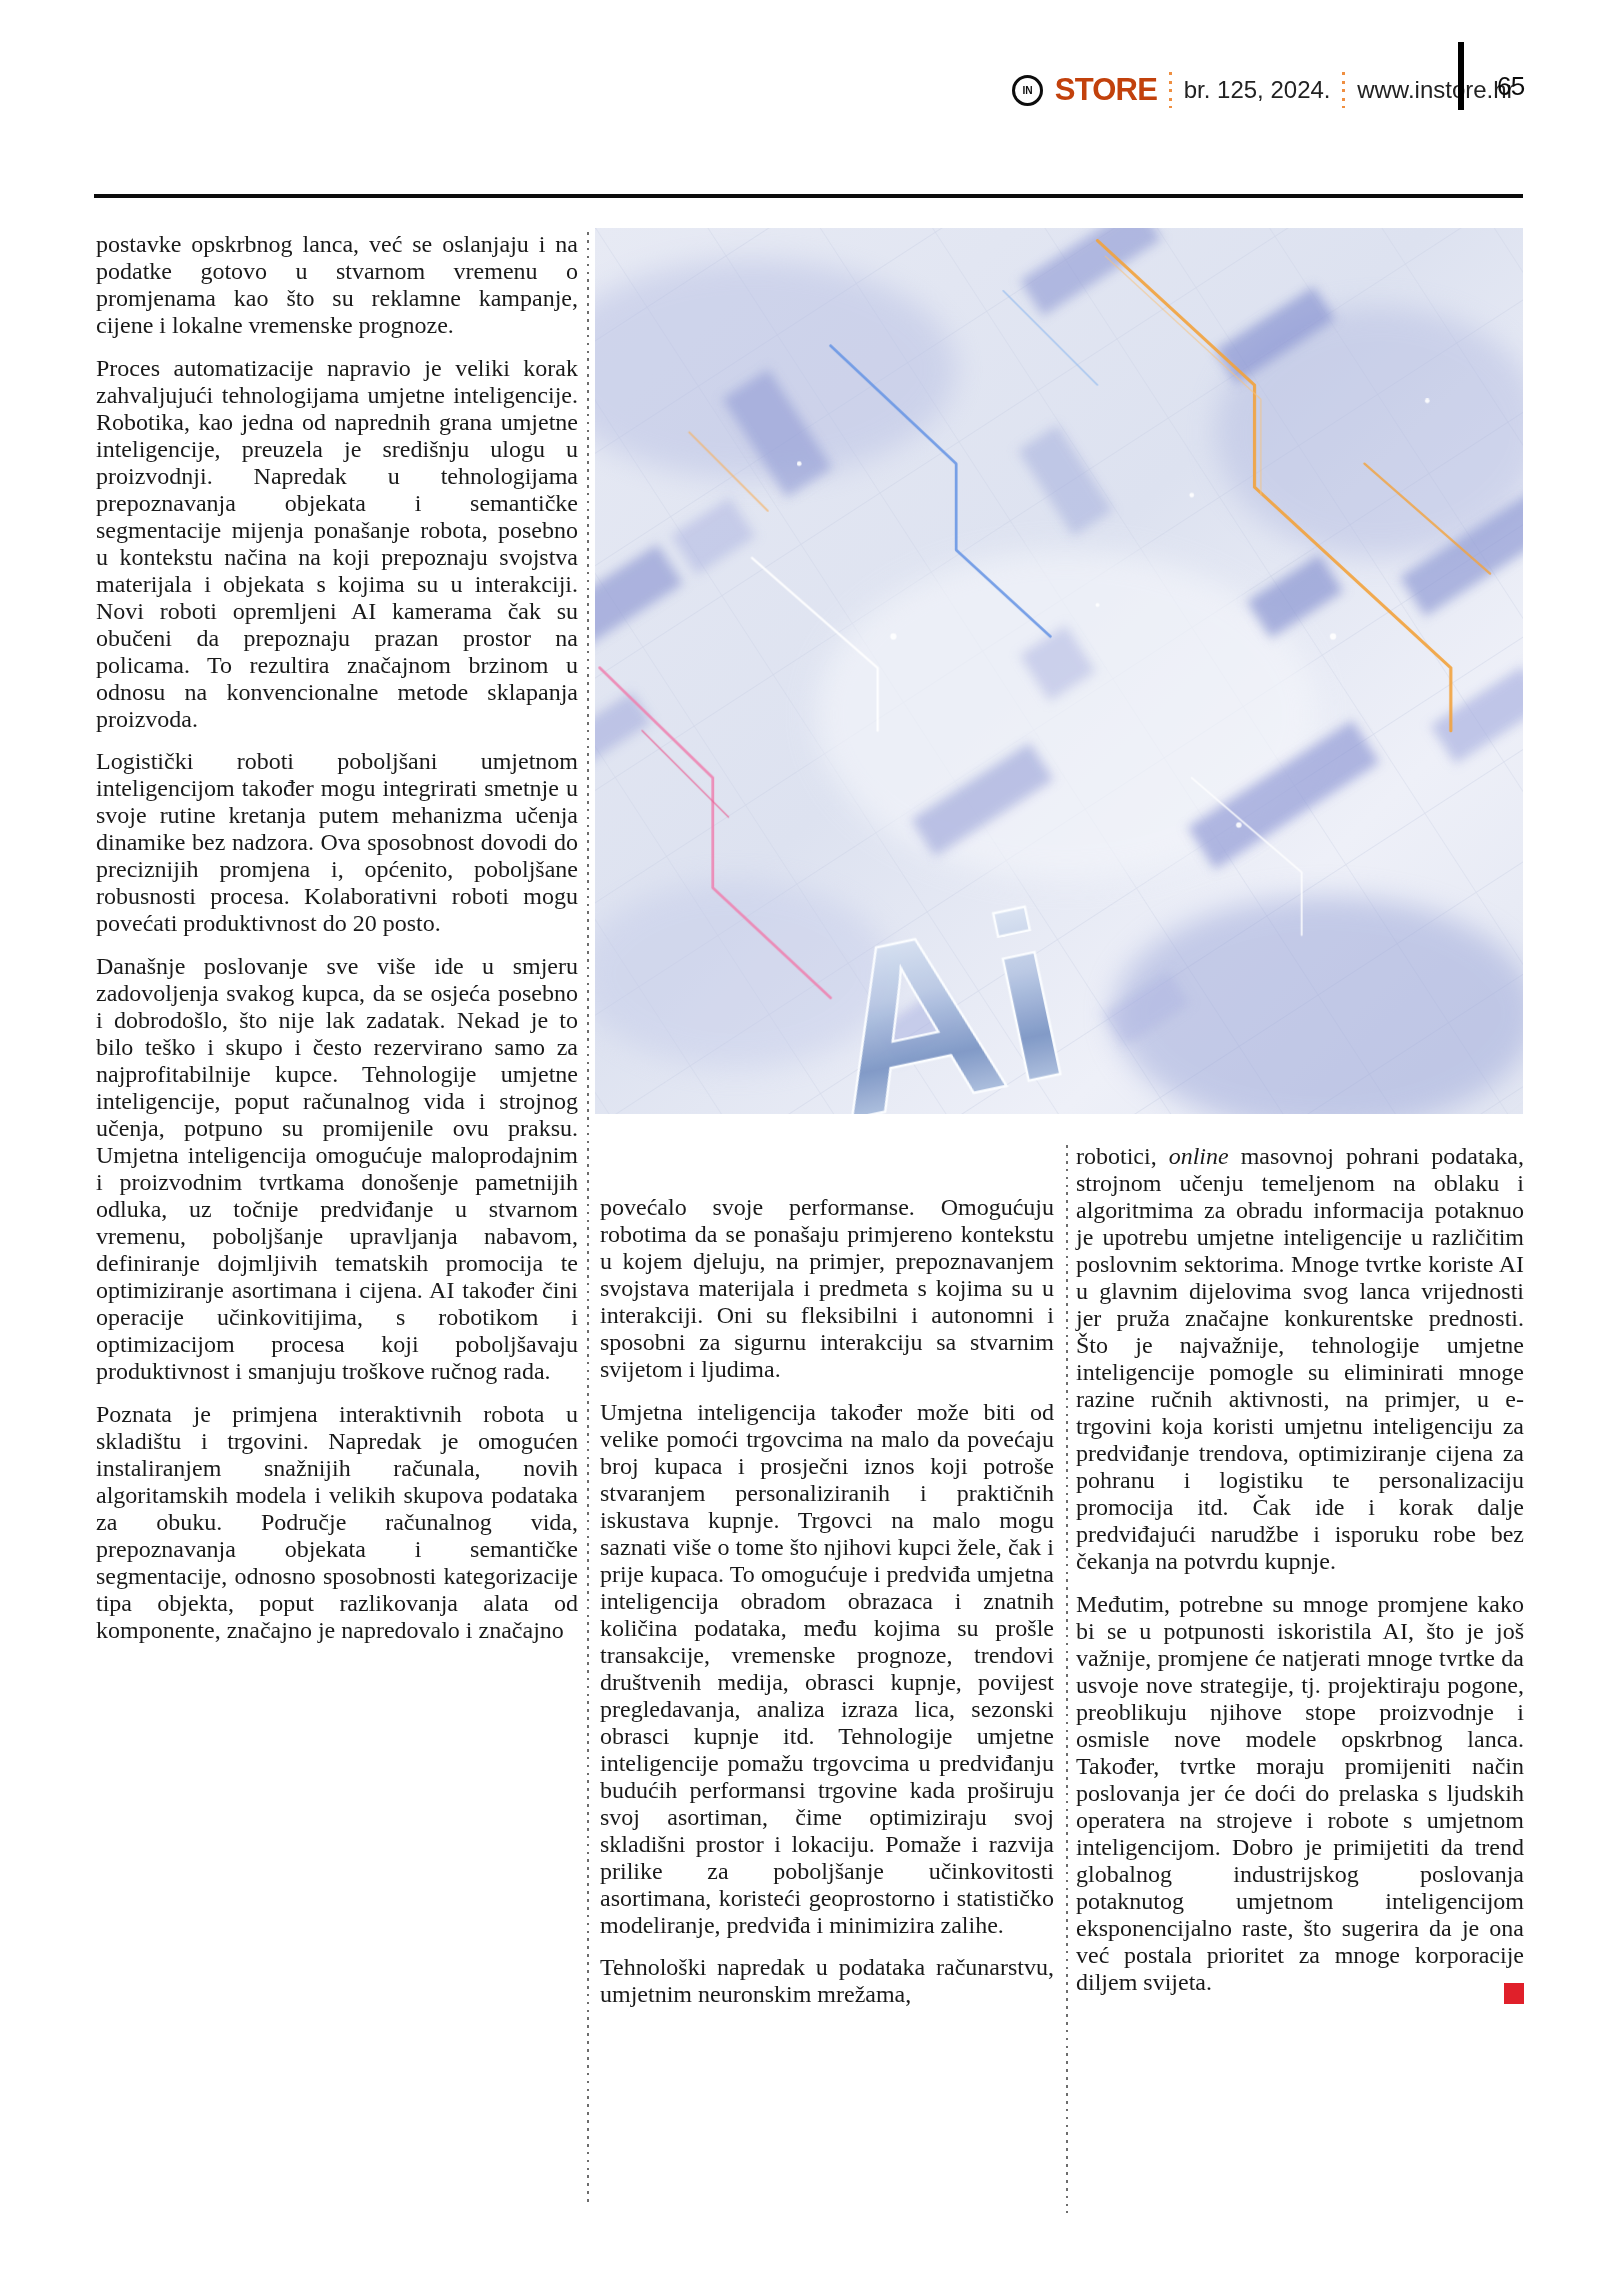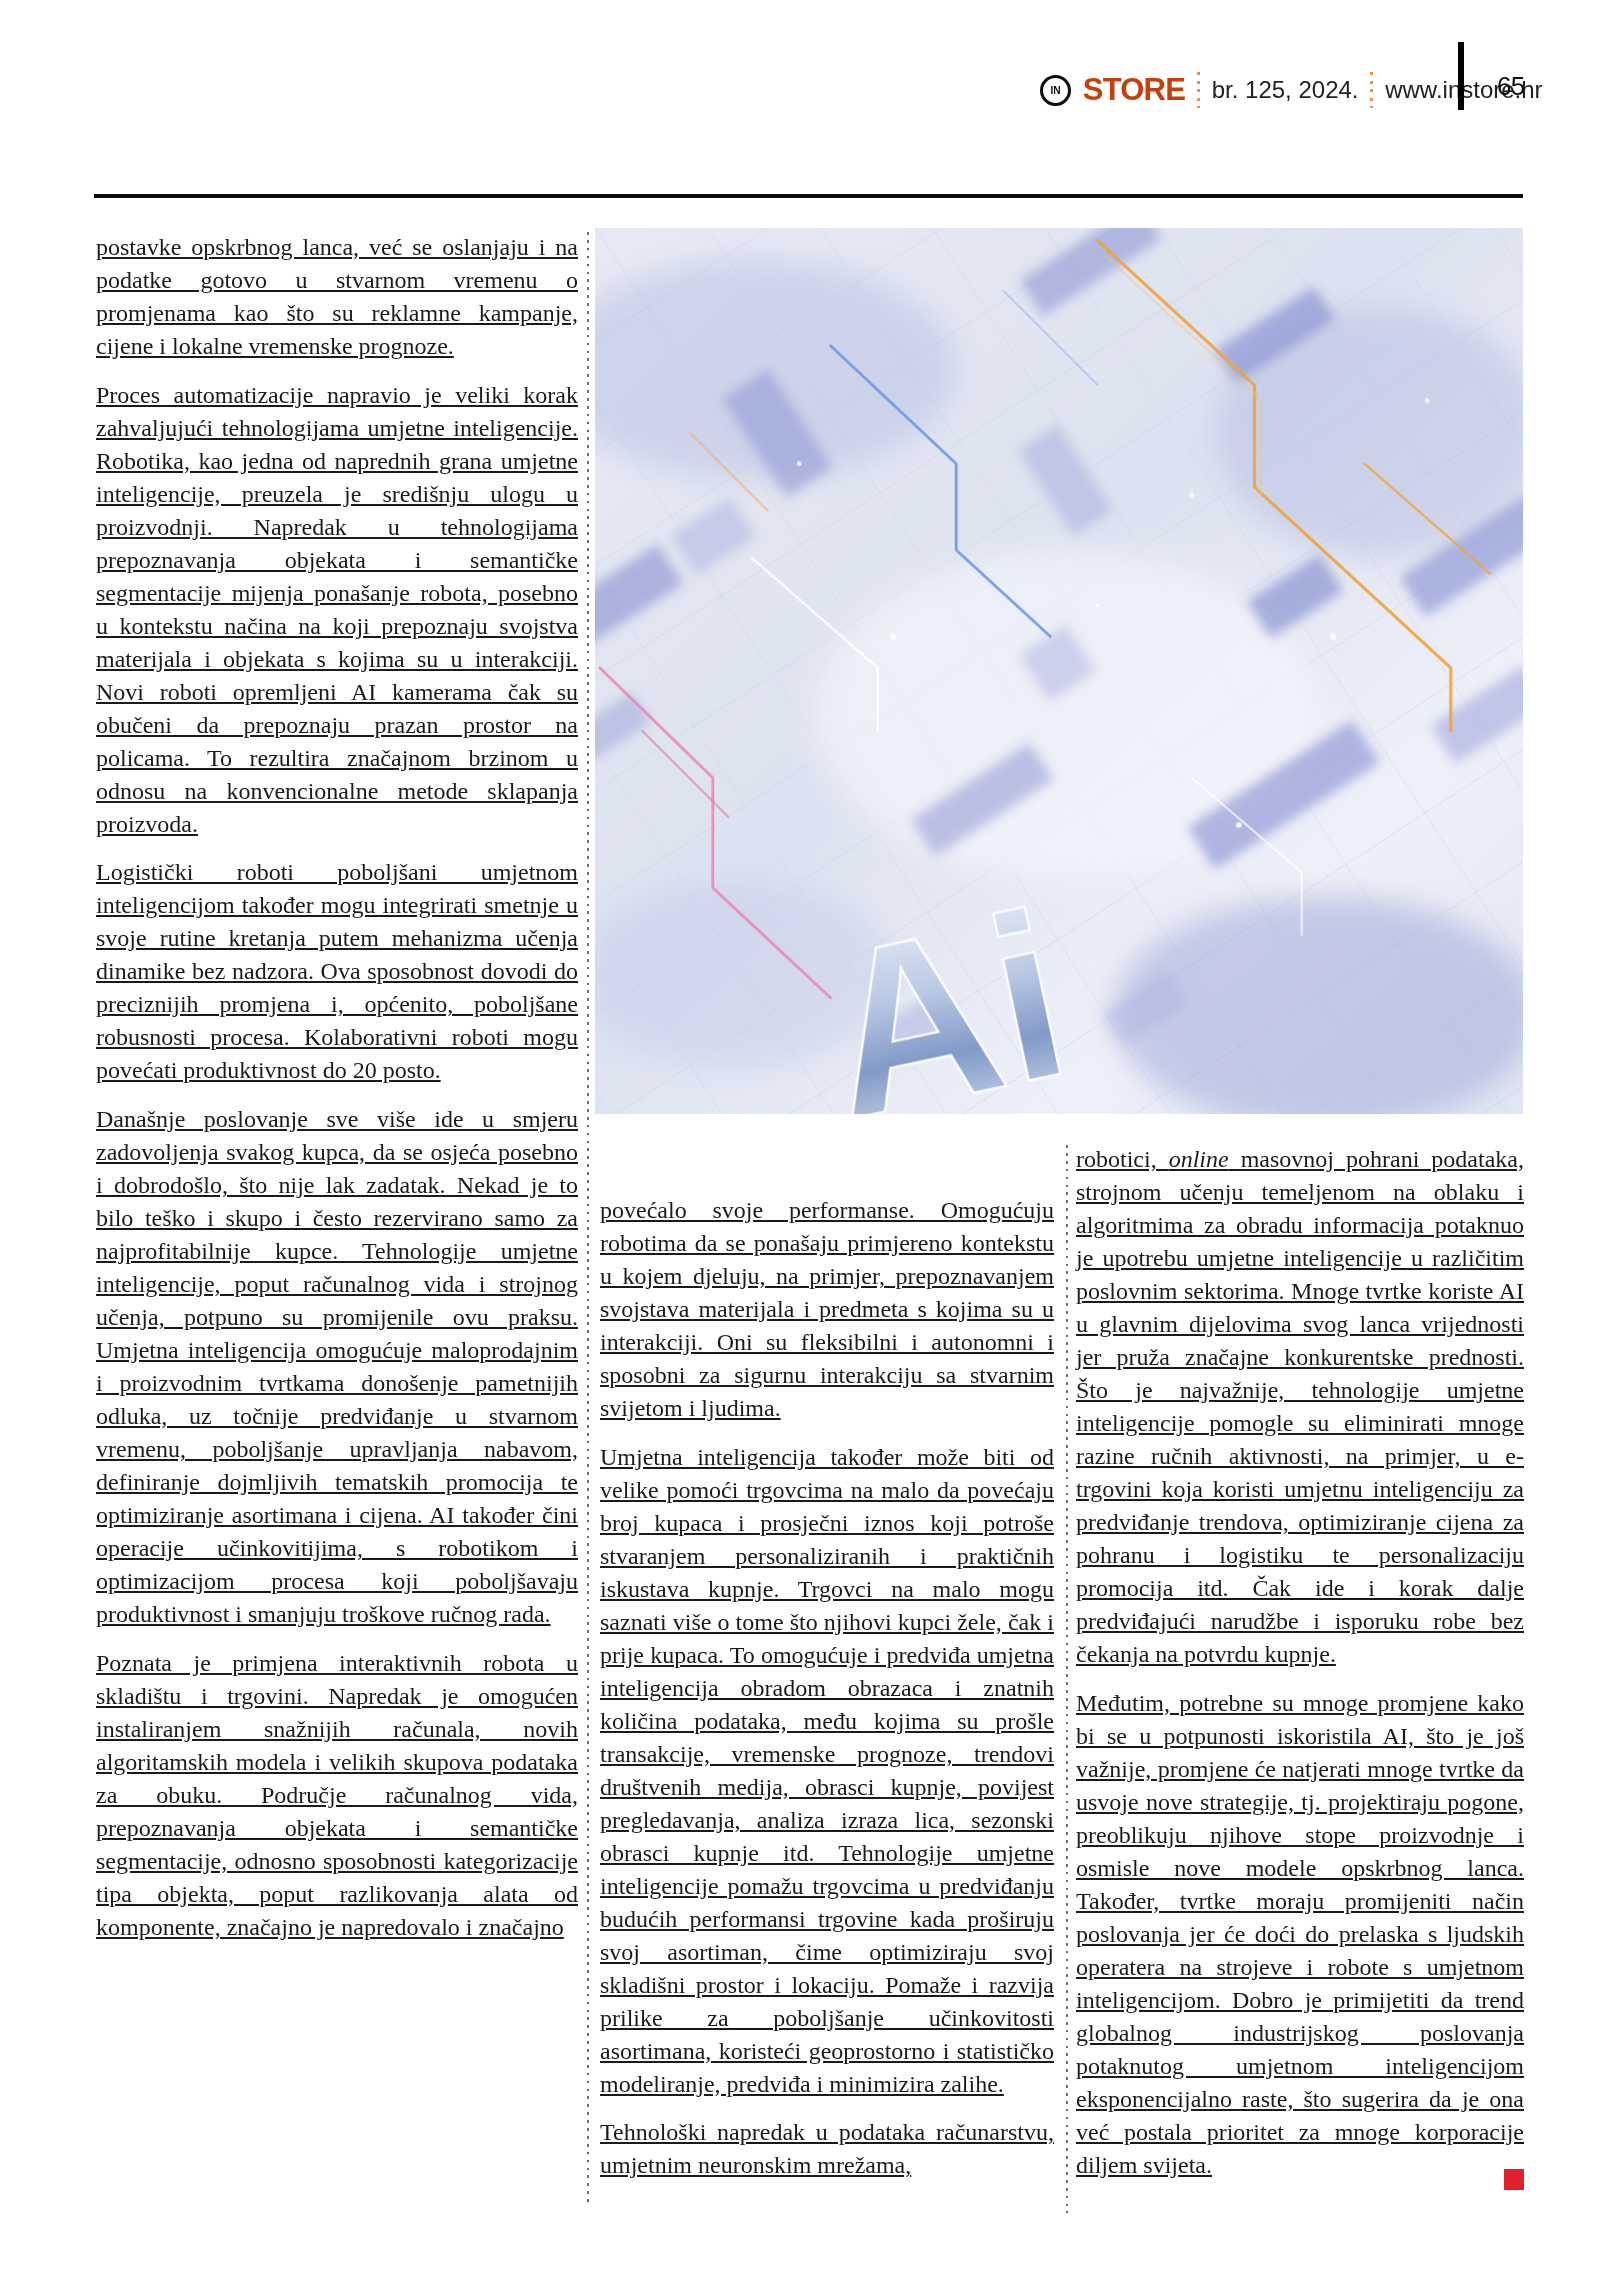--- a/index.html
+++ b/index.html
@@ -1,36 +1,36 @@
 <!DOCTYPE html>
 <html lang="hr" style="font-size:12.6px"><head>
 <meta charset="utf-8">
 <style>
   html,body{margin:0;padding:0;}
   body{width:1623px;height:2295px;background:#ffffff;position:relative;overflow:hidden;
        font-family:"Liberation Serif",serif;color:#1a1a1a;}
   .abs{position:absolute;}
 
   
-  .masthead{left:1040px;top:72px;display:flex;align-items:center;gap:11.8px;
+  .masthead{left:1012px;top:72px;display:flex;align-items:center;gap:11.8px;
             font-family:"Liberation Sans",sans-serif;}
   .logo-mark{width:25px;height:25px;border:3.1px solid #0d0d0d;border-radius:50%;
              display:flex;align-items:center;justify-content:center;
              font-size:10.2px;font-weight:900;letter-spacing:0;color:#0d0d0d;}
   .logo-text{font-size:31px;font-weight:900;letter-spacing:-0.8px;color:#c2410c;}
   .hdot{width:3.1px;height:36px;
         background-image:repeating-linear-gradient(to bottom,#ef8f41 0 3.1px,transparent 3.1px 8.6px);}
   .issue,.website{font-size:24px;color:#222;text-align:center;}
   .page-divider{left:1458px;top:42px;width:5.5px;height:68px;background:#000;}
   .page-number{left:1497px;top:71px;font-family:"Liberation Sans",sans-serif;
                font-size:26px;font-weight:400;color:#0d0d0d;letter-spacing:-0.8px;}
   .top-rule{left:94px;top:194px;width:1429px;height:3.9px;background:#0b0b0b;}
 
   
-  .col{text-align:justify;font-size:24px;line-height:33px;text-decoration:underline;}
+  .col{text-align:justify;font-size:24px;line-height:27px;}
   .col p{margin:0 0 15.7px 0;}
   .col-left{left:96px;top:231px;width:482px;}
   .col-mid{left:600px;top:1194px;width:454px;}
   .col-right{left:1076px;top:1143px;width:448px;}
   .section-heading{font-family:"Liberation Sans",sans-serif;font-size:31px;font-weight:700;
                    letter-spacing:0.4px;color:#0d0d0d;margin:23.6px 0 17.3px 0;text-align:left;}
   .vsep{width:2.4px;background-image:repeating-linear-gradient(to bottom,#6d6d6d 0 2.7px,transparent 2.7px 7.9px);}
   .vsep1{left:587px;top:232px;height:1971px;}
   .vsep2{left:1066px;top:1145px;height:1068px;}
   .it{font-style:italic;}

